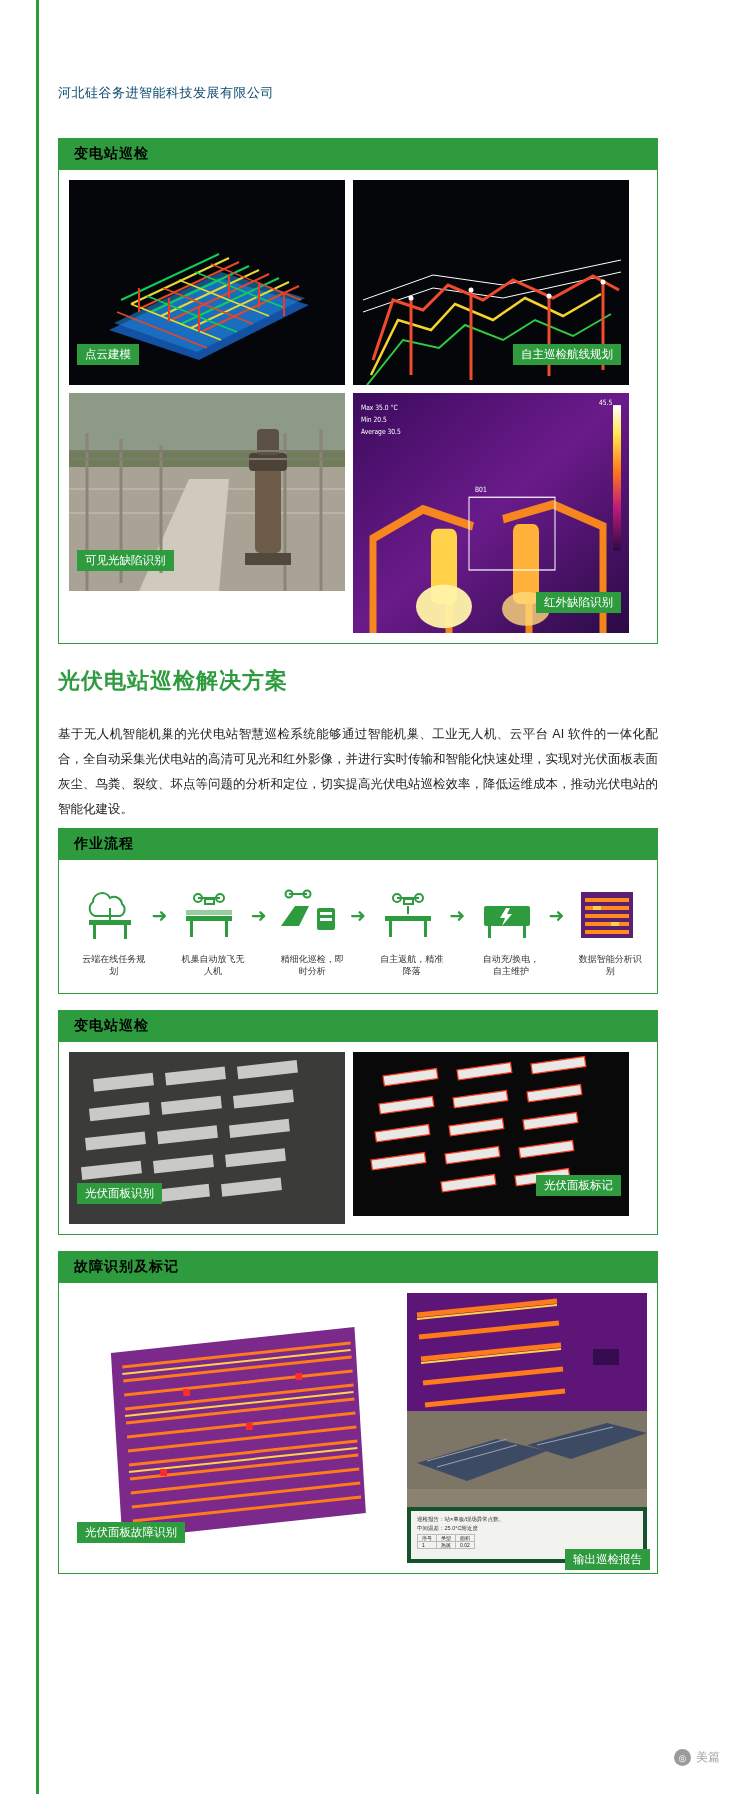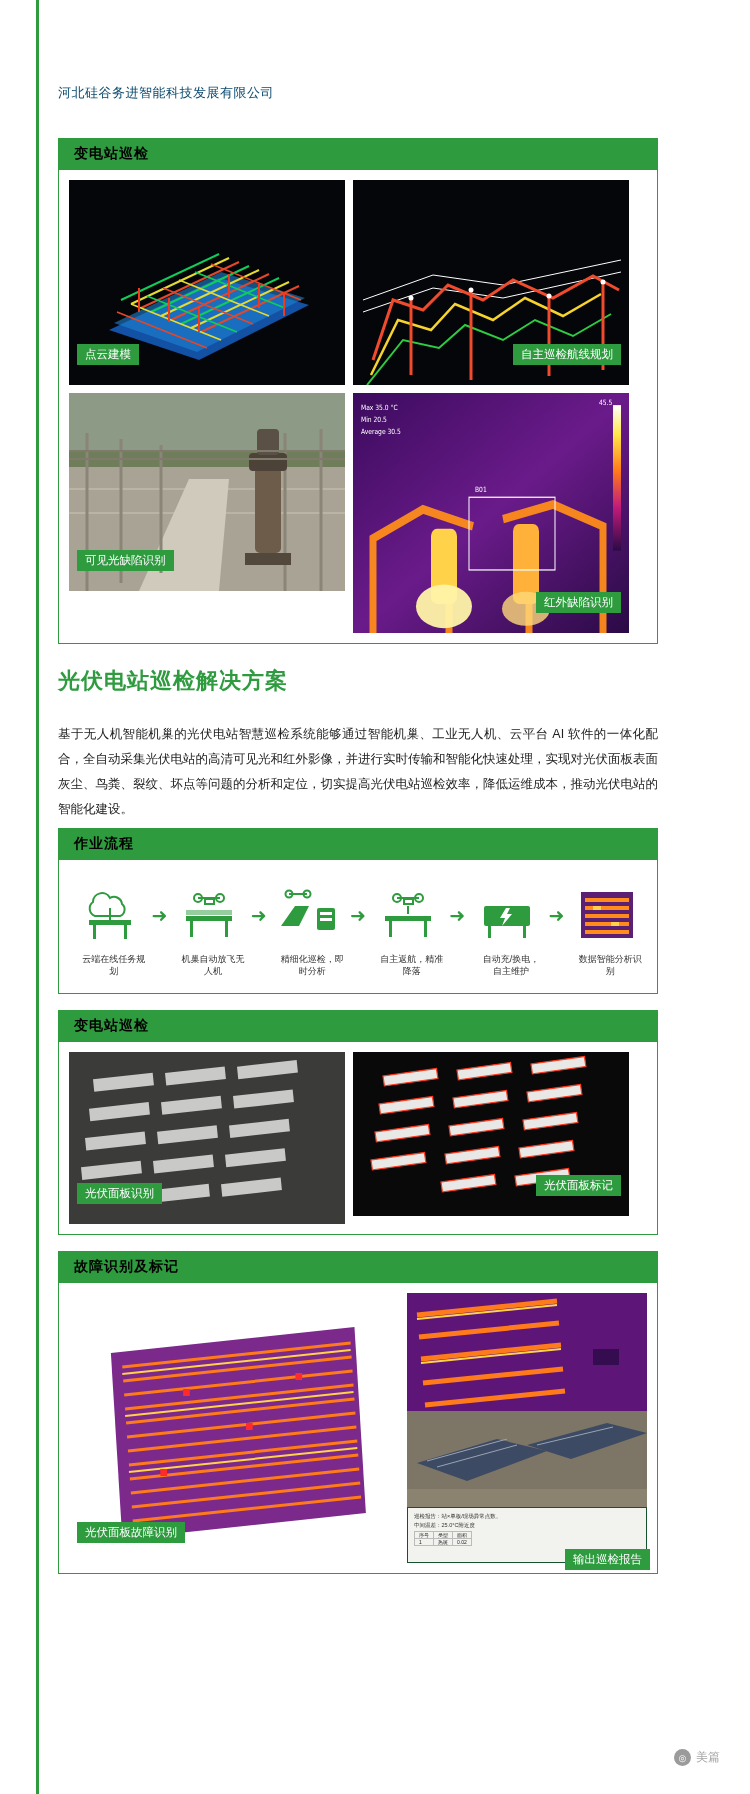--- a/index.html
+++ b/index.html
@@ -585,21 +585,21 @@
                 <polygon points="120,34 200,12 240,22 164,48"></polygon>
               </g>
               <g stroke="#9aa3b5" stroke-width="1">
                 <line x1="20" y1="50" x2="100" y2="28"></line>
                 <line x1="30" y1="56" x2="110" y2="34"></line>
                 <line x1="130" y1="34" x2="206" y2="16"></line>
               </g>
               <rect y="78" width="240" height="18" fill="#8b826f"></rect>
             </svg>
           </div>
-          <div style="width:240px;height:56px;background:#f2f2ee;border:1px solid #14532d;box-sizing:border-box;padding:4px 6px;">
+          <div style="width:240px;height:56px;background:#f2f2ee;border:4px solid #14532d;box-sizing:border-box;padding:4px 6px;">
             <div style="font-size:5.5px;color:#333;line-height:1.5;">巡检报告：站×单板/现场异常点数。</div>
             <div style="font-size:5.5px;color:#333;line-height:1.5;">中间温差：25.0°C附近度</div>
             <table style="border-collapse:collapse;margin-top:2px;">
               <tbody>
                   <tr>
                 <td style="border:1px solid #bbb;font-size:5px;padding:0 4px;">序号</td>
                 <td style="border:1px solid #bbb;font-size:5px;padding:0 4px;">类型</td>
                 <td style="border:1px solid #bbb;font-size:5px;padding:0 4px;">面积</td>
               </tr>
               <tr>

